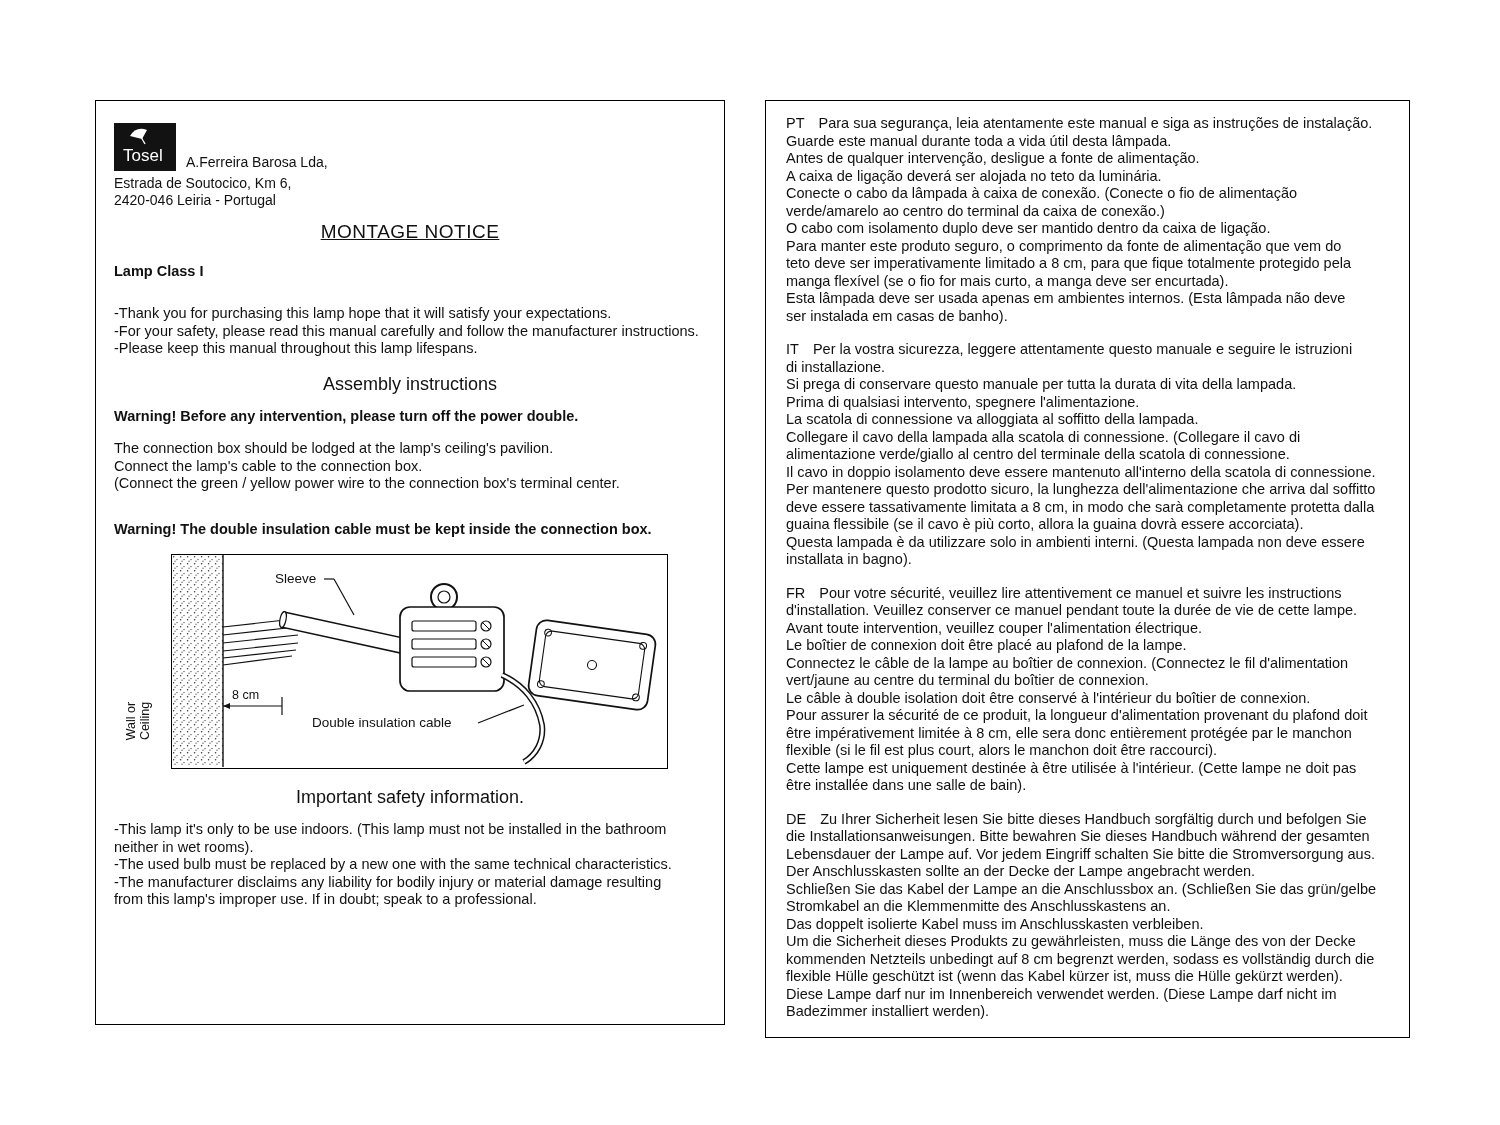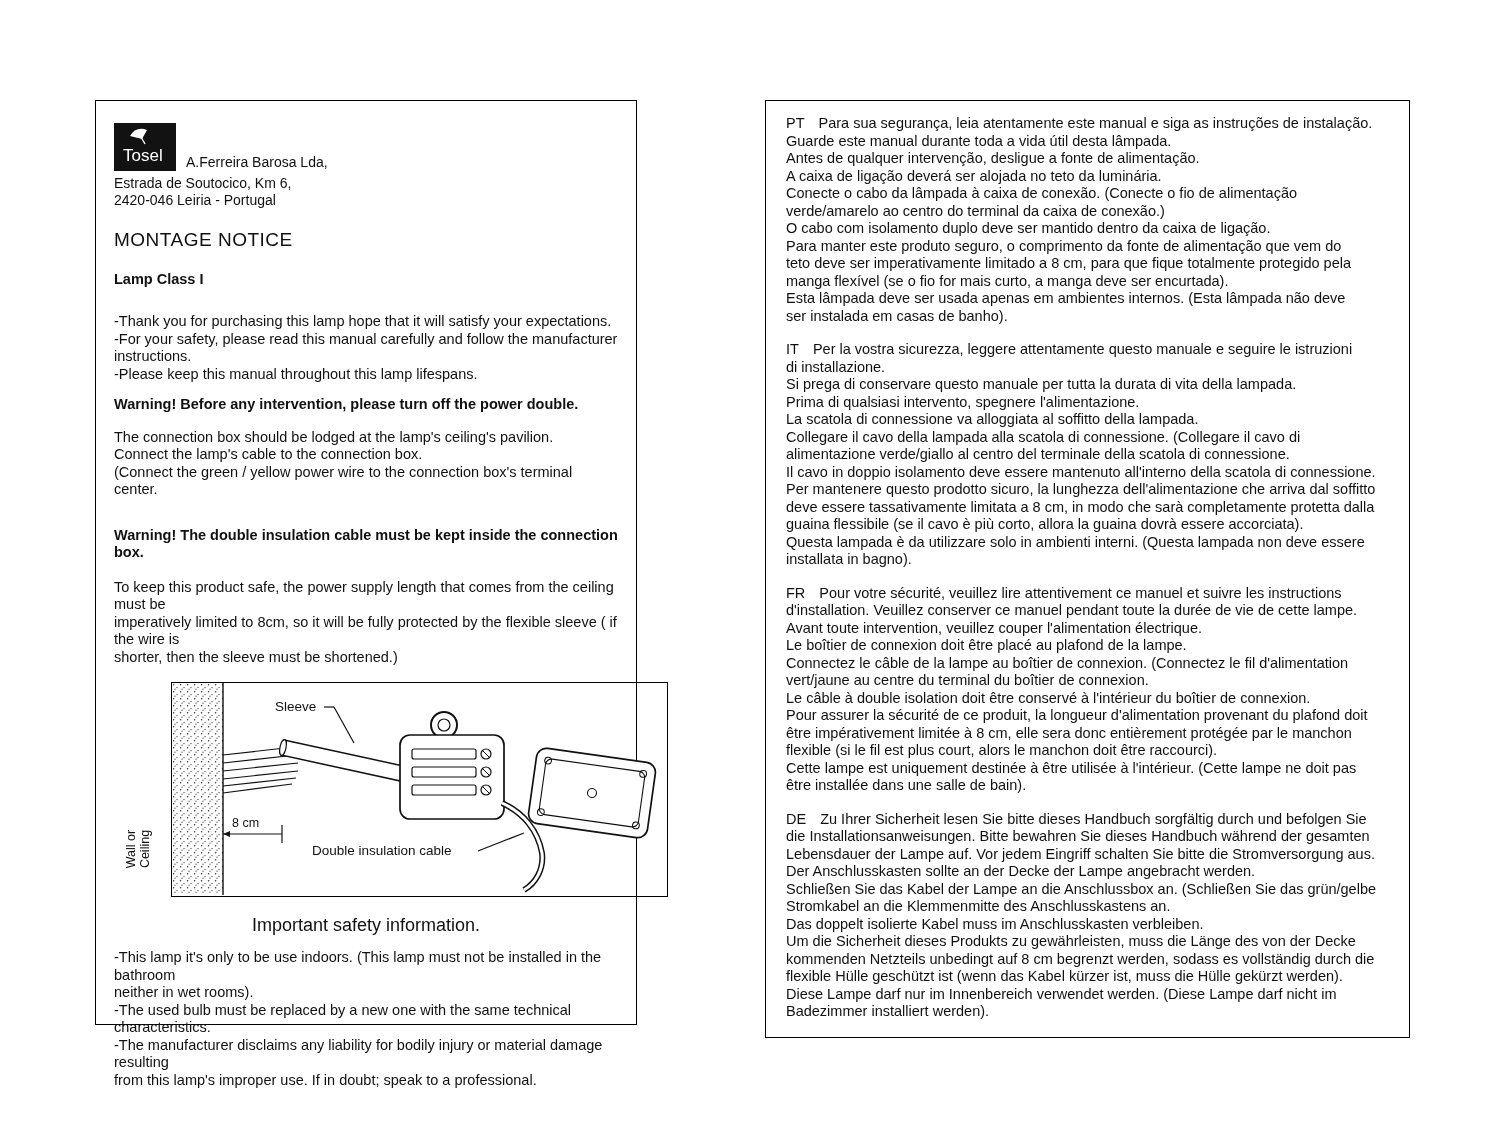--- a/index.html
+++ b/index.html
@@ -1,28 +1,28 @@
 <!DOCTYPE html>
 <html><head>
 <meta charset="utf-8">
 <style>
   * { margin:0; padding:0; box-sizing:border-box; }
   html,body { width:1500px; height:1125px; background:#ffffff; font-family:"Liberation Sans", sans-serif; color:#111; }
   .sheet { position:relative; width:1500px; height:1125px; background:#fff; overflow:hidden; }
 
   .page { position:absolute; border:1.5px solid #000; background:#fff; }
-  .left-page  { left:95px;  top:100px; width:542px; height:925px; padding:14px 18px; }
+  .left-page  { left:95px;  top:100px; width:630px; height:925px; padding:14px 18px; }
   .right-page { left:765px; top:100px; width:645px; height:938px; padding:14px 20px; }
 
   
   .logo-row { display:flex; align-items:flex-end; gap:10px; margin-top:8px; margin-left:0; }
   .logo-box { width:62px; height:48px; background:#121212; flex:0 0 auto; }
   .company-line { font-size:14px; line-height:17px; }
   .company-rest { margin-top:4px; }
-  .title { font-size:19px; letter-spacing:0.5px; margin-top:20px; }
+  .title { text-align:center; font-size:19px; letter-spacing:0.5px; margin-top:12px;text-decoration:underline; }
   .subtitle { text-align:left; font-size:14.5px; font-weight:bold; margin-top:20px; }
   .body-text { font-size:14.5px; line-height:17.5px; white-space:pre-line; }
   .intro { margin-top:26px; }
   .section-heading { text-align:center; font-size:18px; margin-top:16px; }
   .warning { font-size:14.5px; font-weight:bold; margin-top:13px; line-height:17.5px; }
   .para1 { margin-top:15px; }
   .warning2 { margin-top:28px; }
   .para2 { margin-top:17px; }
 
   .diagram-wrap { position:relative; margin-top:16px; margin-left:45px; width:497px; height:215px; }
@@ -64,32 +64,30 @@
       <div class="company-line">2420-046 Leiria - Portugal</div>
     </div>
 
     <div class="title">MONTAGE NOTICE</div>
     <div class="subtitle">Lamp Class I</div>
 
     <div class="body-text intro">-Thank you for purchasing this lamp hope that it will satisfy your expectations.
 -For your safety, please read this manual carefully and follow the manufacturer instructions.
 -Please keep this manual throughout this lamp lifespans.</div>
 
+    <div class="section-heading">Assembly instructions</div>
 
     <div class="warning">Warning! Before any intervention, please turn off the power double.</div>
 
     <div class="body-text para1">The connection box should be lodged at the lamp's ceiling's pavilion.
 Connect the lamp's cable to the connection box.
 (Connect the green / yellow power wire to the connection box's terminal center.</div>
 
     <div class="warning warning2">Warning! The double insulation cable must be kept inside the connection box.</div>
 
-    <div class="body-text para2">To keep this product safe, the power supply length that comes from the ceiling must be
-imperatively limited to 8cm, so it will be fully protected by the flexible sleeve ( if the wire is
-shorter, then the sleeve must be shortened.)</div>
 
     <div class="diagram-wrap">
       <div class="wall-label">Wall or
 Ceiling</div>
       <div class="diagram-frame">
         <svg width="494" height="212" viewBox="0 0 494 212">
           <defs>
             <pattern id="stipple" width="7" height="7" patternUnits="userSpaceOnUse">
               <circle cx="1.6" cy="1.8" r="0.8" fill="#3a3a3a"></circle>
               <circle cx="5" cy="4.6" r="0.7" fill="#3a3a3a"></circle>

